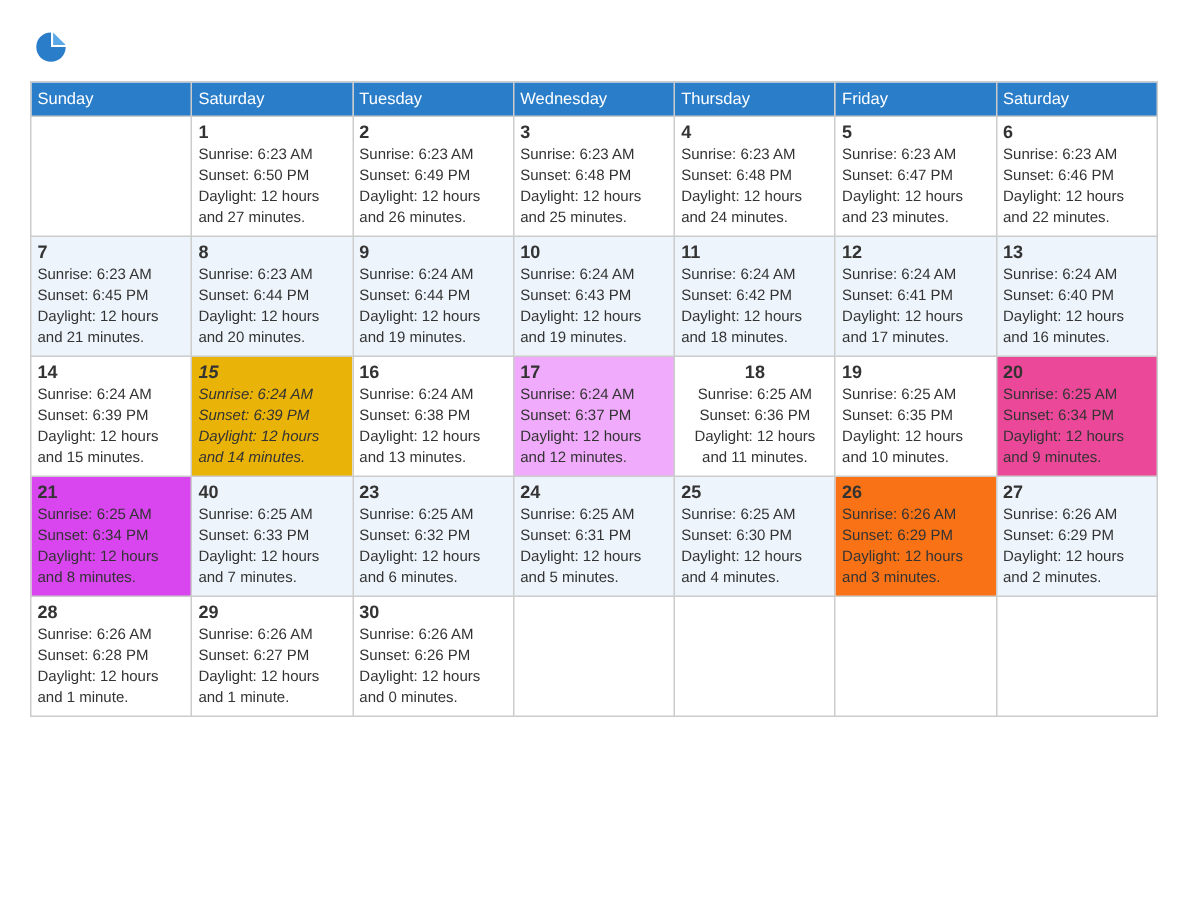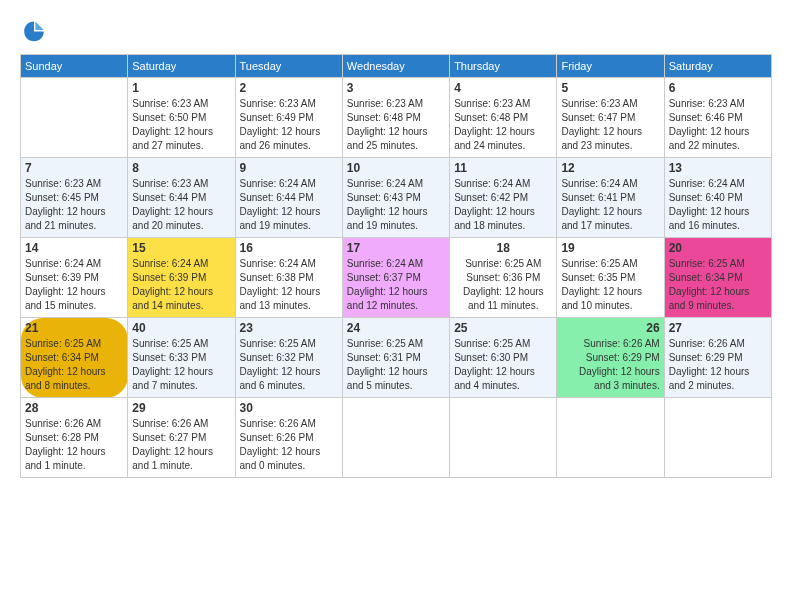--- a/index.html
+++ b/index.html
@@ -224,21 +224,21 @@
           </td>
         </tr>
         <tr>
           <td style="background: rgb(255, 255, 255);">
             <span class="day-num">14</span>
             <div class="day-info" style="white-space: pre-line;">Sunrise: 6:24 AM
 Sunset: 6:39 PM
 Daylight: 12 hours
 and 15 minutes.</div>
           </td>
-          <td style="background: #fde047;">
+          <td style="background: #eab308; font-style: italic;">
             <span class="day-num">15</span>
             <div class="day-info" style="white-space: pre-line;">Sunrise: 6:24 AM
 Sunset: 6:39 PM
 Daylight: 12 hours
 and 14 minutes.</div>
           </td>
           <td style="background: rgb(255, 255, 255);">
             <span class="day-num">16</span>
             <div class="day-info" style="white-space: pre-line;">Sunrise: 6:24 AM
 Sunset: 6:38 PM
@@ -268,21 +268,21 @@
           </td>
           <td style="background: #ec4899;">
             <span class="day-num">20</span>
             <div class="day-info" style="white-space: pre-line;">Sunrise: 6:25 AM
 Sunset: 6:34 PM
 Daylight: 12 hours
 and 9 minutes.</div>
           </td>
         </tr>
         <tr>
-          <td style="background: #eab308; border-radius: 22px;">
+          <td style="background: #d946ef;">
             <span class="day-num">21</span>
             <div class="day-info" style="white-space: pre-line;">Sunrise: 6:25 AM
 Sunset: 6:34 PM
 Daylight: 12 hours
 and 8 minutes.</div>
           </td>
           <td style="background: rgb(238, 244, 251);">
             <span class="day-num">40</span>
             <div class="day-info" style="white-space: pre-line;">Sunrise: 6:25 AM
 Sunset: 6:33 PM
@@ -303,21 +303,21 @@
 Daylight: 12 hours
 and 5 minutes.</div>
           </td>
           <td style="background: rgb(238, 244, 251);">
             <span class="day-num">25</span>
             <div class="day-info" style="white-space: pre-line;">Sunrise: 6:25 AM
 Sunset: 6:30 PM
 Daylight: 12 hours
 and 4 minutes.</div>
           </td>
-          <td style="background: #86efac; text-align: right;">
+          <td style="background: #f97316;">
             <span class="day-num">26</span>
             <div class="day-info" style="white-space: pre-line;">Sunrise: 6:26 AM
 Sunset: 6:29 PM
 Daylight: 12 hours
 and 3 minutes.</div>
           </td>
           <td style="background: rgb(238, 244, 251);">
             <span class="day-num">27</span>
             <div class="day-info" style="white-space: pre-line;">Sunrise: 6:26 AM
 Sunset: 6:29 PM

